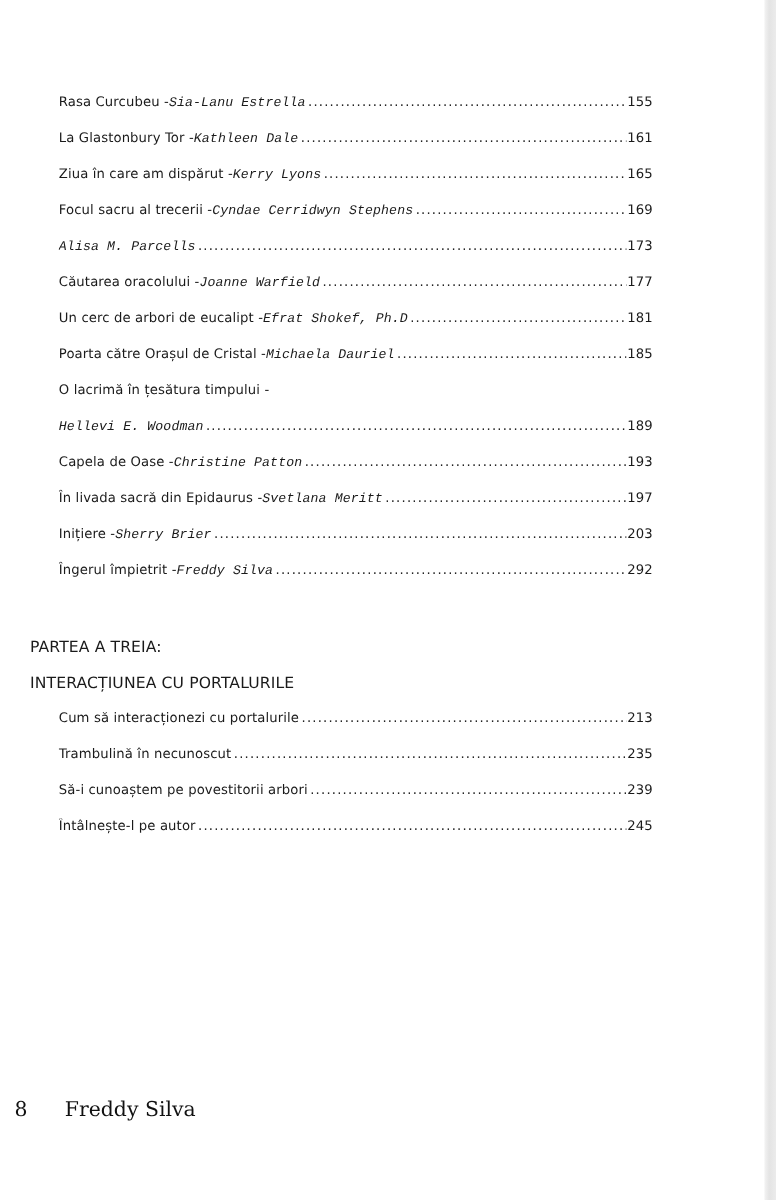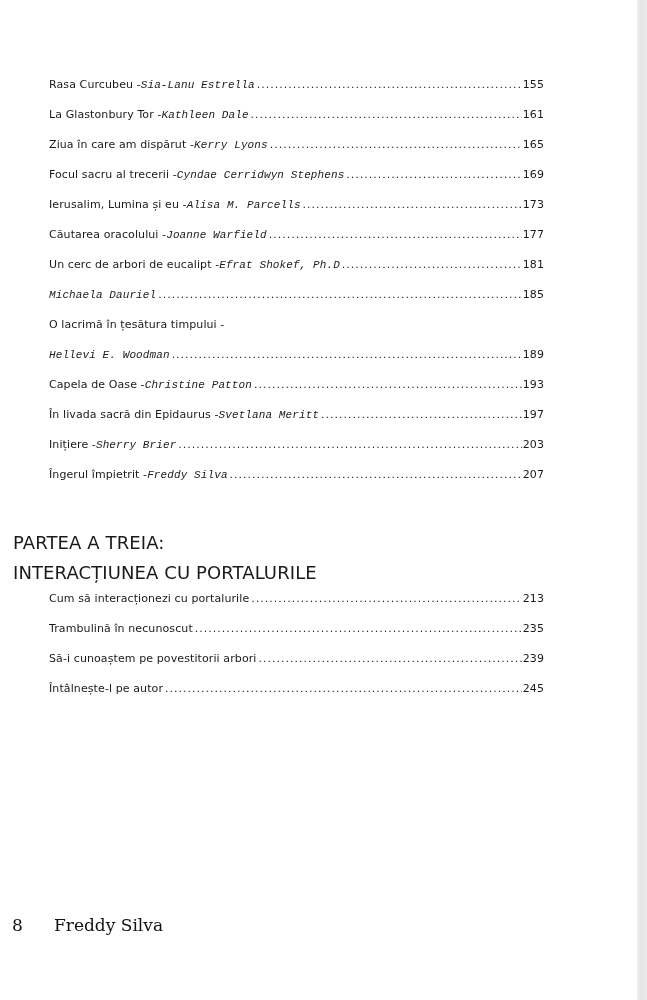--- a/index.html
+++ b/index.html
@@ -51,22 +51,22 @@
       letter-spacing: 1px;
       color: #222;
     }
     .entry .leader::after {
       content: "................................................................................................................................................................";
     }
     .entry .page { flex: 0 0 auto; }
     .entry.nolead .leader::after { content: ""; }
     .section-head {
       position: absolute;
-      left: 13px;
-      font-size: 18px;
+      left: 25px;
+      font-size: 13px;
       letter-spacing: 0.1px;
       white-space: nowrap;
     }
     .footer {
       position: absolute;
       top: 915px;
       left: 12px;
       font-family: "DejaVu Serif", serif;
       font-size: 17px;
       color: #111;
@@ -99,38 +99,38 @@
     <span class="leader"></span>
     <span class="page">165</span>
   </div>
   <div class="entry" style="top:168px">
     <span class="title">Focul sacru al trecerii - </span>
     <span class="author">Cyndae Cerridwyn Stephens</span>
     <span class="leader"></span>
     <span class="page">169</span>
   </div>
   <div class="entry" style="top:198px">
-    <span class="title">Ierusalim, Lumina și eu - </span>
     <span class="author">Alisa M. Parcells</span>
     <span class="leader"></span>
     <span class="page">173</span>
   </div>
   <div class="entry" style="top:228px">
     <span class="title">Căutarea oracolului - </span>
     <span class="author">Joanne Warfield</span>
     <span class="leader"></span>
     <span class="page">177</span>
   </div>
   <div class="entry" style="top:258px">
     <span class="title">Un cerc de arbori de eucalipt - </span>
     <span class="author">Efrat Shokef, Ph.D</span>
     <span class="leader"></span>
     <span class="page">181</span>
   </div>
   <div class="entry" style="top:288px">
+    <span class="title">Poarta către Orașul de Cristal - </span>
     <span class="author">Michaela Dauriel</span>
     <span class="leader"></span>
     <span class="page">185</span>
   </div>
   <div class="entry nolead" style="top:318px">
     <span class="title">O lacrimă în țesătura timpului -</span>
     <span class="leader"></span>
   </div>
   <div class="entry" style="top:348px">
     <span class="author">Hellevi E. Woodman</span>
@@ -152,21 +152,21 @@
   <div class="entry" style="top:438px">
     <span class="title">Inițiere - </span>
     <span class="author">Sherry Brier</span>
     <span class="leader"></span>
     <span class="page">203</span>
   </div>
   <div class="entry" style="top:468px">
     <span class="title">Îngerul împietrit - </span>
     <span class="author">Freddy Silva</span>
     <span class="leader"></span>
-    <span class="page">207</span>
+    <span class="page">292</span>
   </div>
 
   <div class="section-head" style="top:532px">PARTEA A TREIA:</div>
   <div class="section-head" style="top:562px">INTERACȚIUNEA CU PORTALURILE</div>
 
   <div class="entry" style="top:592px">
     <span class="title">Cum să interacționezi cu portalurile</span>
     <span class="leader"></span>
     <span class="page">213</span>
   </div>

